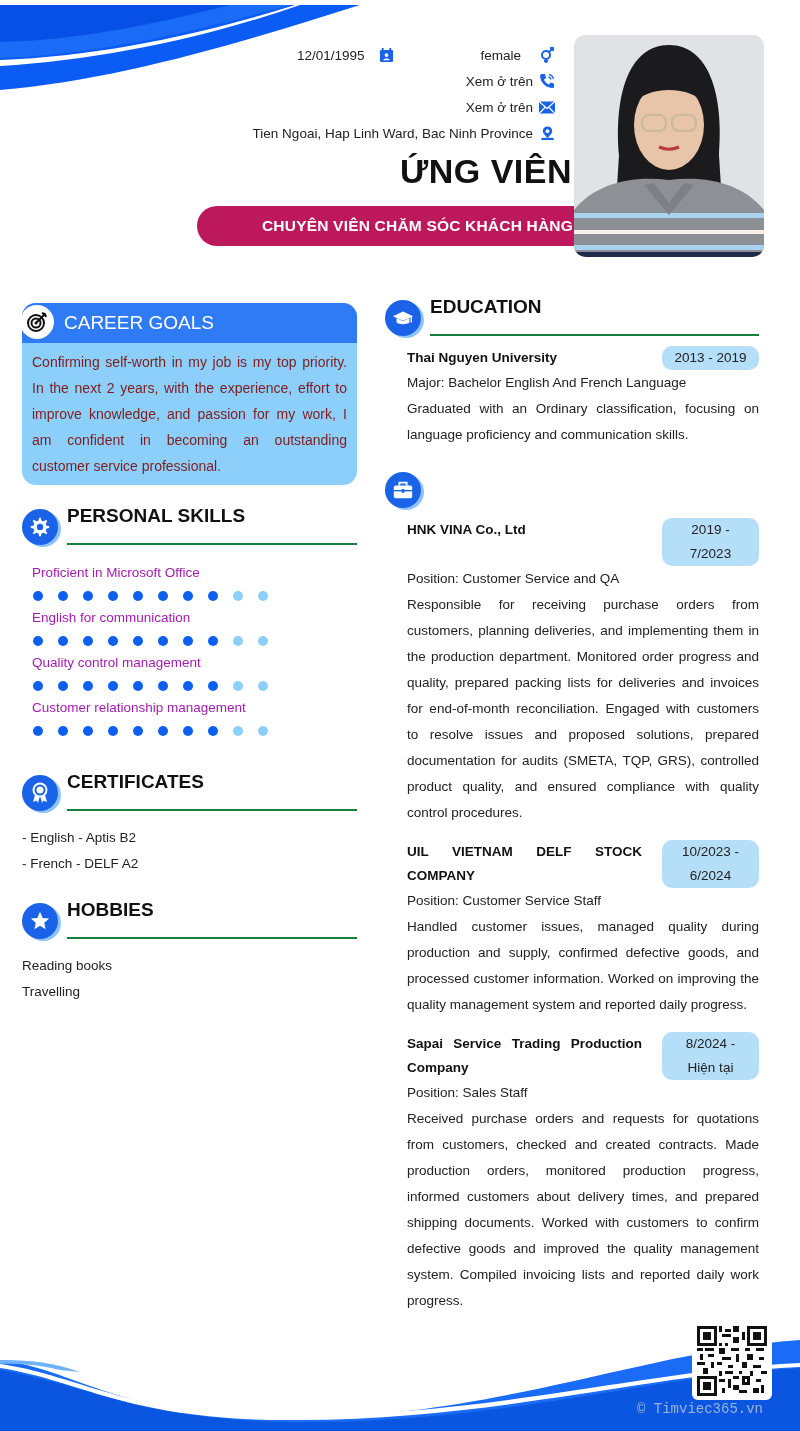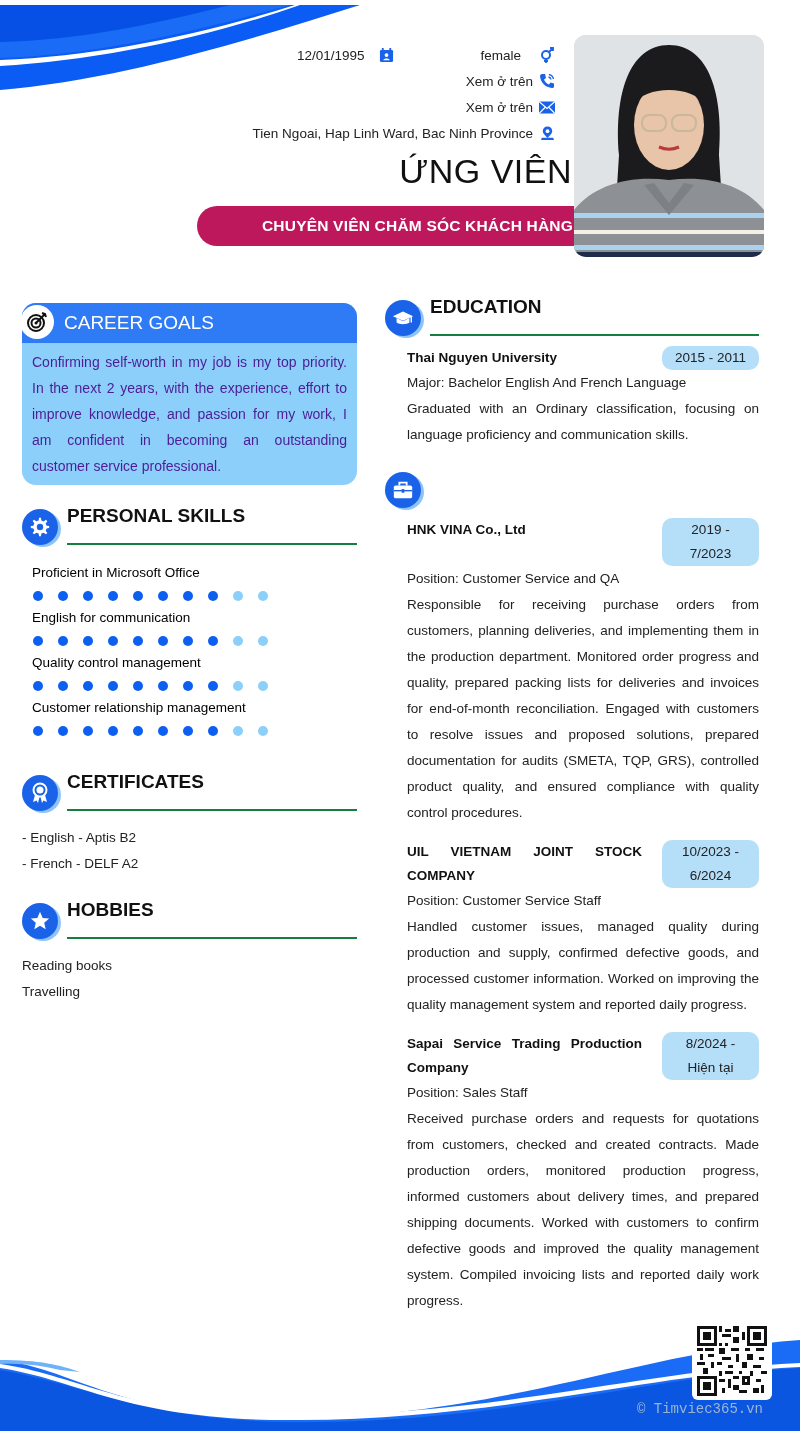--- a/index.html
+++ b/index.html
@@ -10,43 +10,43 @@
   .bottom-wave { position: absolute; left: 0; top: 1330px; width: 800px; height: 101px; z-index: 1; }
 
   
   .contact { position: absolute; right: 245px; top: 42px; width: 330px; z-index: 2; font-size: 13.5px; color: #222; }
   .contact-row { display: flex; justify-content: flex-end; align-items: center; height: 26px; }
   .contact-row .txt { margin-right: 6px; white-space: nowrap; }
   .contact-row .ico { width: 16px; height: 16px; display: inline-flex; align-items: center; justify-content: center; }
   .contact-row .gap { width: 70px; }
   .contact-row.first { gap: 8px; }
 
-  .name { position: absolute; right: 228px; top: 152px; font-size: 34px; font-weight: 400; color: #111; letter-spacing: 0.5px; z-index: 2; }
+  .name { position: absolute; right: 228px; top: 152px; font-size: 34px; font-weight: 700; color: #111; letter-spacing: 0.5px; z-index: 2; }
 
   .title-bar { position: absolute; left: 197px; top: 206px; width: 390px; height: 40px; background: #be185d; border-radius: 20px 0 0 20px; z-index: 2; display: flex; align-items: center; justify-content: flex-end; padding-right: 14px; }
   .title-bar span { color: #fff; font-weight: 700; font-size: 15.5px; letter-spacing: 0.2px; }
 
   .photo { position: absolute; left: 574px; top: 35px; width: 190px; height: 222px; border-radius: 12px; overflow: hidden; z-index: 3; background: #d8dde2; }
 
   
   .left { position: absolute; left: 22px; top: 303px; width: 335px; z-index: 2; }
   .right { position: absolute; left: 385px; top: 300px; width: 374px; z-index: 2; }
 
   .goals { background: #8ccffb; border-radius: 14px; overflow: hidden; }
   .goals-head { background: #2f7bf5; height: 40px; display: flex; align-items: center; position: relative; }
   .goals-head .icon-circle { position: absolute; left: -2px; top: 2px; width: 34px; height: 34px; border-radius: 50%; background: #fff; display: flex; align-items: center; justify-content: center; }
   .goals-head .label { margin-left: 42px; color: #fff; font-size: 19px; font-weight: 400; }
-  .goals-body { padding: 6px 10px 6px 10px; font-size: 14px; line-height: 26px; text-align: justify; color: #4c1d95; }
+  .goals-body { padding: 6px 10px 6px 10px; font-size: 14px; line-height: 26px; text-align: justify; color: #7f1d1d; }
 
   .sec-head { display: flex; align-items: flex-end; position: relative; height: 36px; }
   .sec-icon { position: absolute; left: 0; top: 0; width: 36px; height: 36px; border-radius: 50%; background: #1a63e8; display: flex; align-items: center; justify-content: center; box-shadow: 3px 2px 0 #8cc4f7; }
   .sec-title { margin-left: 45px; flex: 1; border-bottom: 2px solid #15803d; font-size: 19px; font-weight: 700; color: #111; padding-bottom: 16px; }
 
   .skills { margin-top: 18px; padding-left: 10px; }
-  .skill-name { font-size: 13.5px; color: #000000; height: 20px; line-height: 20px; }
+  .skill-name { font-size: 13.5px; color: #a21caf; height: 20px; line-height: 20px; }
   .dots { display: flex; gap: 15px; height: 25px; align-items: center; padding-left: 1px; }
   .dot { width: 10px; height: 10px; border-radius: 50%; background: #0d5ff0; }
   .dot.off { background: #8ccffb; }
 
   .cert-list { margin-top: 14px; font-size: 13.5px; line-height: 26px; }
   .hobby-list { margin-top: 14px; font-size: 13.5px; line-height: 26px; }
 
   .entry { padding-left: 22px; margin-top: 10px; }
   .entry-top { display: flex; justify-content: space-between; align-items: flex-start; }
   .entry-name { font-weight: 700; font-size: 13.5px; line-height: 24px; color: #111; text-align: justify; text-align-last: justify; width: 235px; }
@@ -278,21 +278,21 @@
             <path d="M12,2 L23,7 L12,12 L1,7 Z" fill="#fff"></path>
             <path d="M5,9 L5,14 C8,16.5 16,16.5 19,14 L19,9 L12,12.5 Z" fill="#fff"></path>
             <path d="M21,8 L21,14" stroke="#fff" stroke-width="1.5"></path>
           </svg>
       </span>
       <span class="sec-title">EDUCATION</span>
     </div>
     <div class="entry">
       <div class="entry-top">
         <span class="entry-name short">Thai Nguyen University</span>
-        <span class="badge">2015 - 2011</span>
+        <span class="badge">2013 - 2019</span>
       </div>
       <div class="entry-sub">Major: Bachelor English And French Language</div>
       <div class="entry-desc">Graduated with an Ordinary classification, focusing on language proficiency and communication skills.</div>
     </div>
   </div>
 
   <div style="margin-top:24px">
     <div class="sec-head">
       <span class="sec-icon">
         <svg width="22" height="20" viewBox="0 0 24 20">
@@ -308,21 +308,21 @@
       <div class="entry-top">
         <span class="entry-name short">HNK VINA Co., Ltd</span>
         <span class="badge">2019 - 7/2023</span>
       </div>
       <div class="entry-sub">Position: Customer Service and QA</div>
       <div class="entry-desc">Responsible for receiving purchase orders from customers, planning deliveries, and implementing them in the production department. Monitored order progress and quality, prepared packing lists for deliveries and invoices for end-of-month reconciliation. Engaged with customers to resolve issues and proposed solutions, prepared documentation for audits (SMETA, TQP, GRS), controlled product quality, and ensured compliance with quality control procedures.</div>
     </div>
 
     <div class="entry" style="margin-top:14px">
       <div class="entry-top">
-        <span class="entry-name">UIL VIETNAM JOINT STOCK COMPANY</span>
+        <span class="entry-name">UIL VIETNAM DELF STOCK COMPANY</span>
         <span class="badge">10/2023 - 6/2024</span>
       </div>
       <div class="entry-sub">Position: Customer Service Staff</div>
       <div class="entry-desc">Handled customer issues, managed quality during production and supply, confirmed defective goods, and processed customer information. Worked on improving the quality management system and reported daily progress.</div>
     </div>
 
     <div class="entry" style="margin-top:14px">
       <div class="entry-top">
         <span class="entry-name">Sapai Service Trading Production Company</span>
         <span class="badge">8/2024 - Hiện tại</span>

